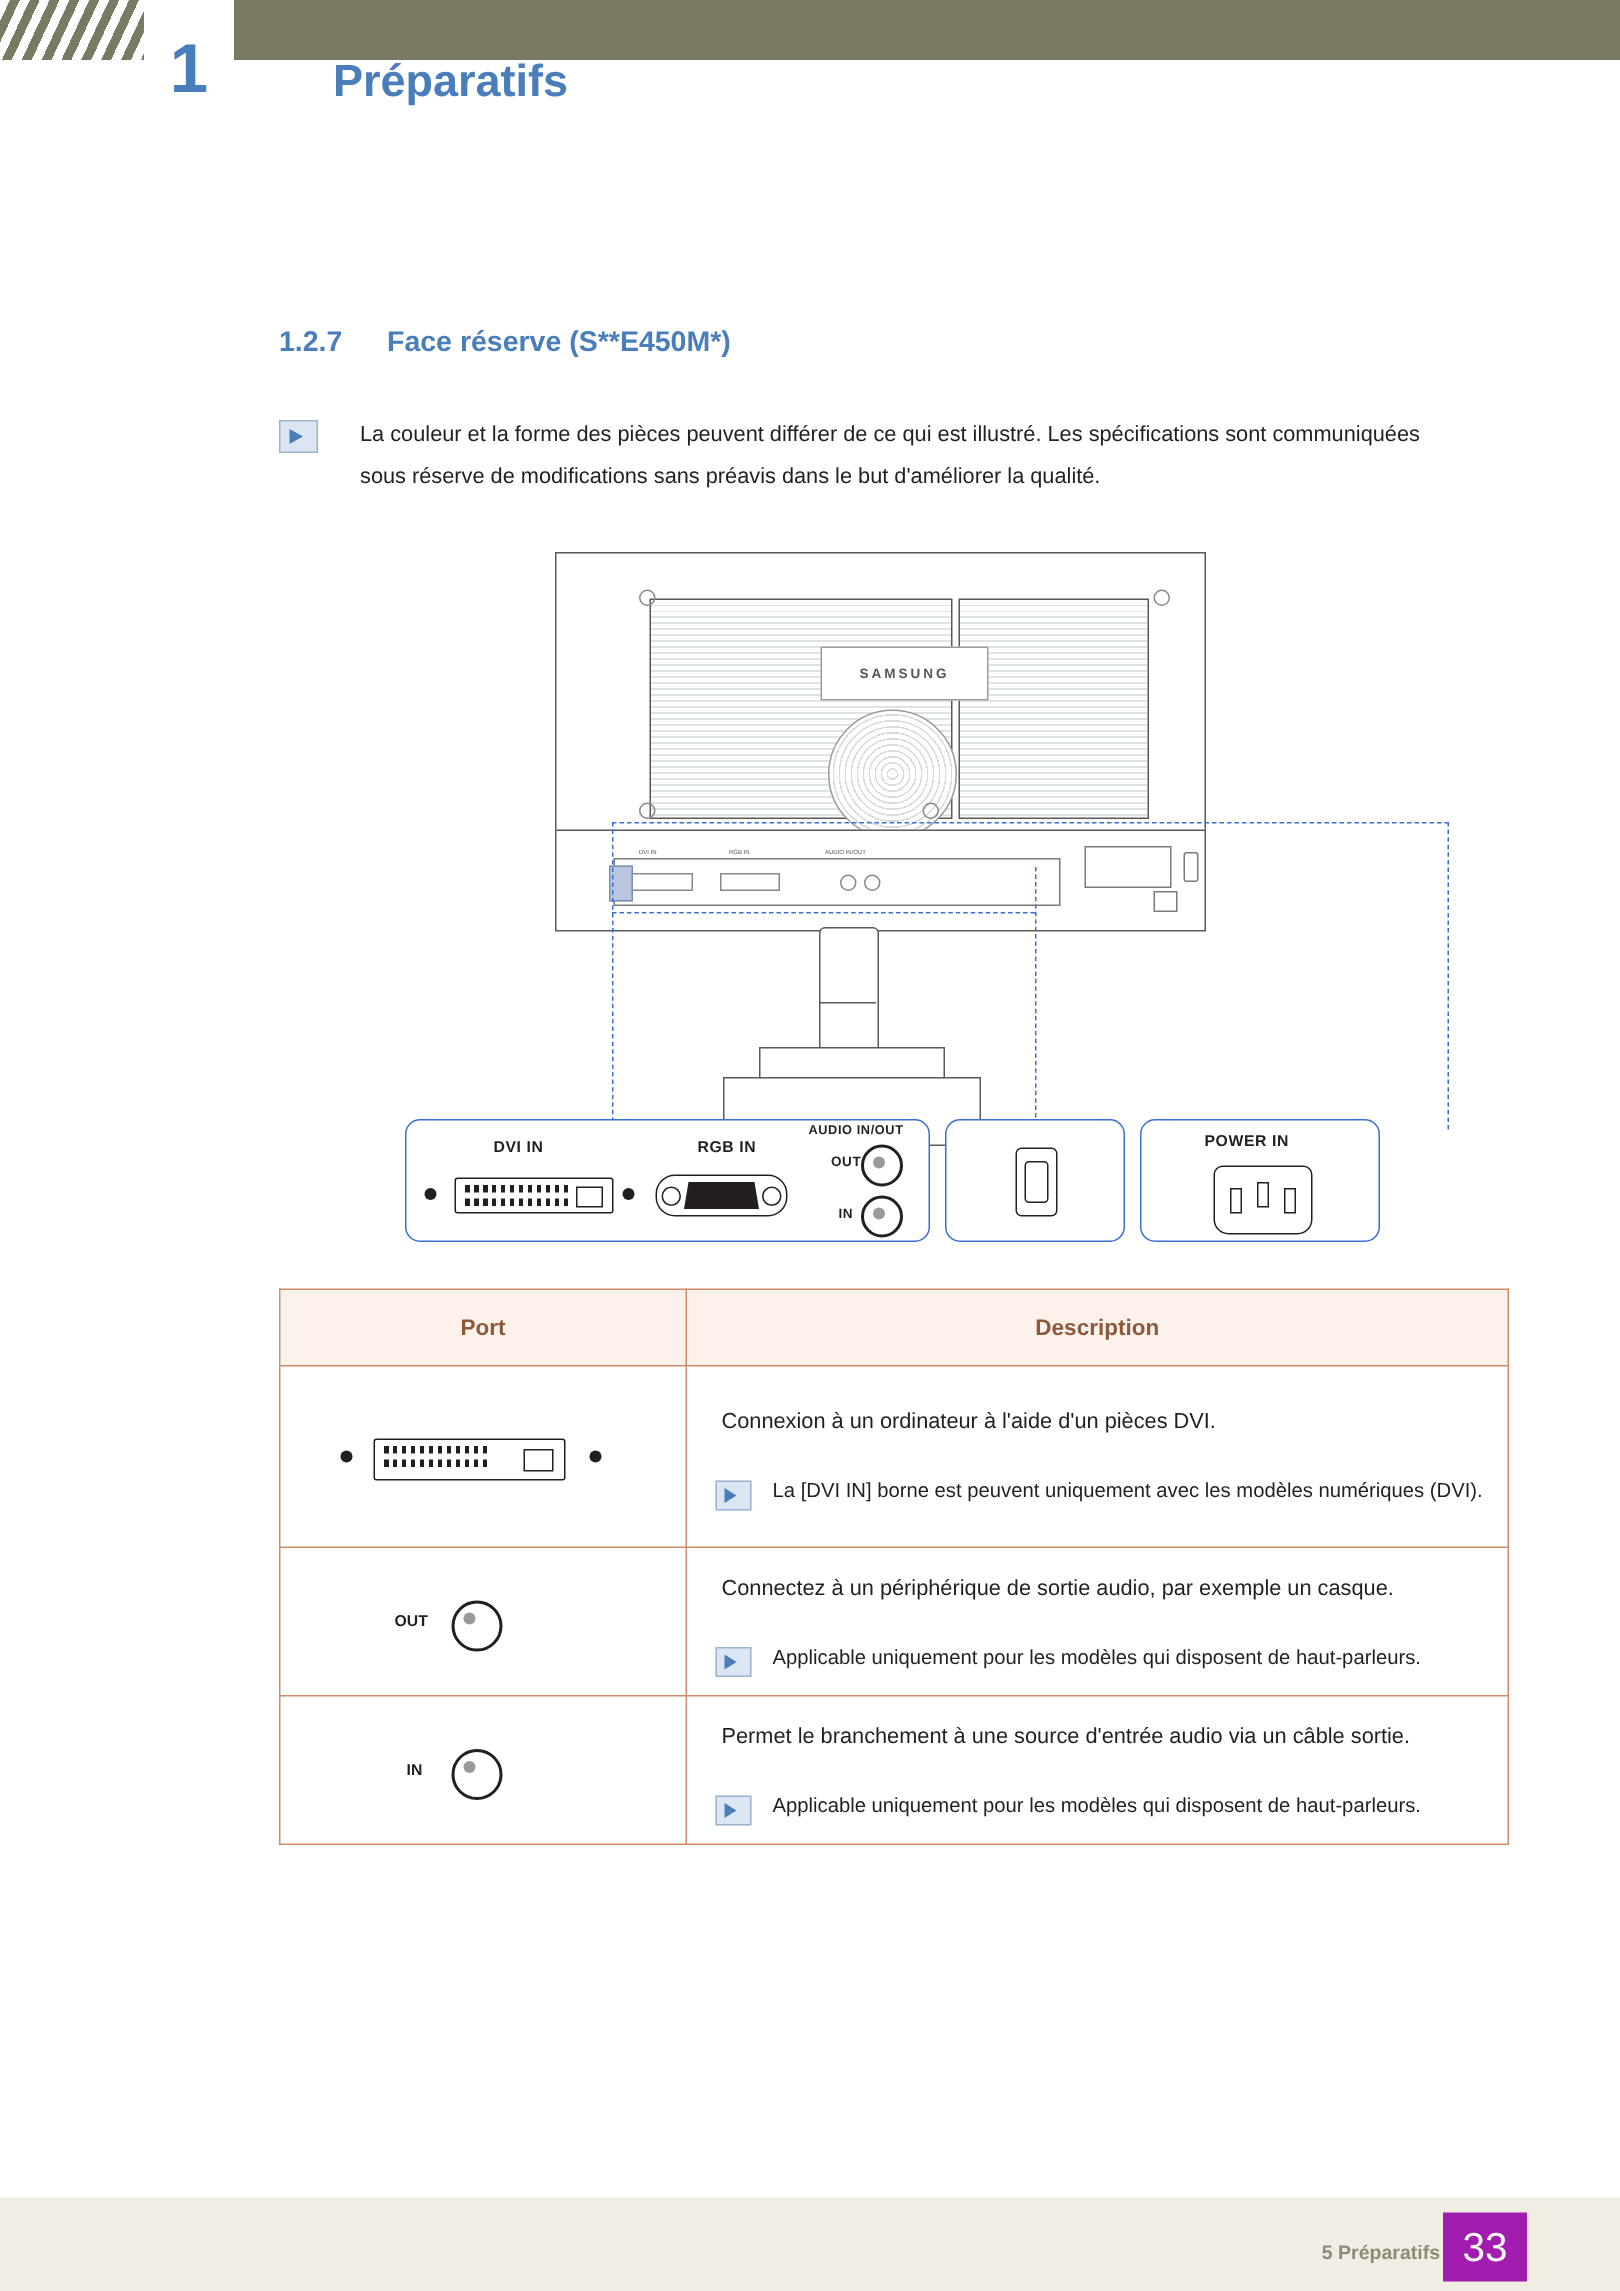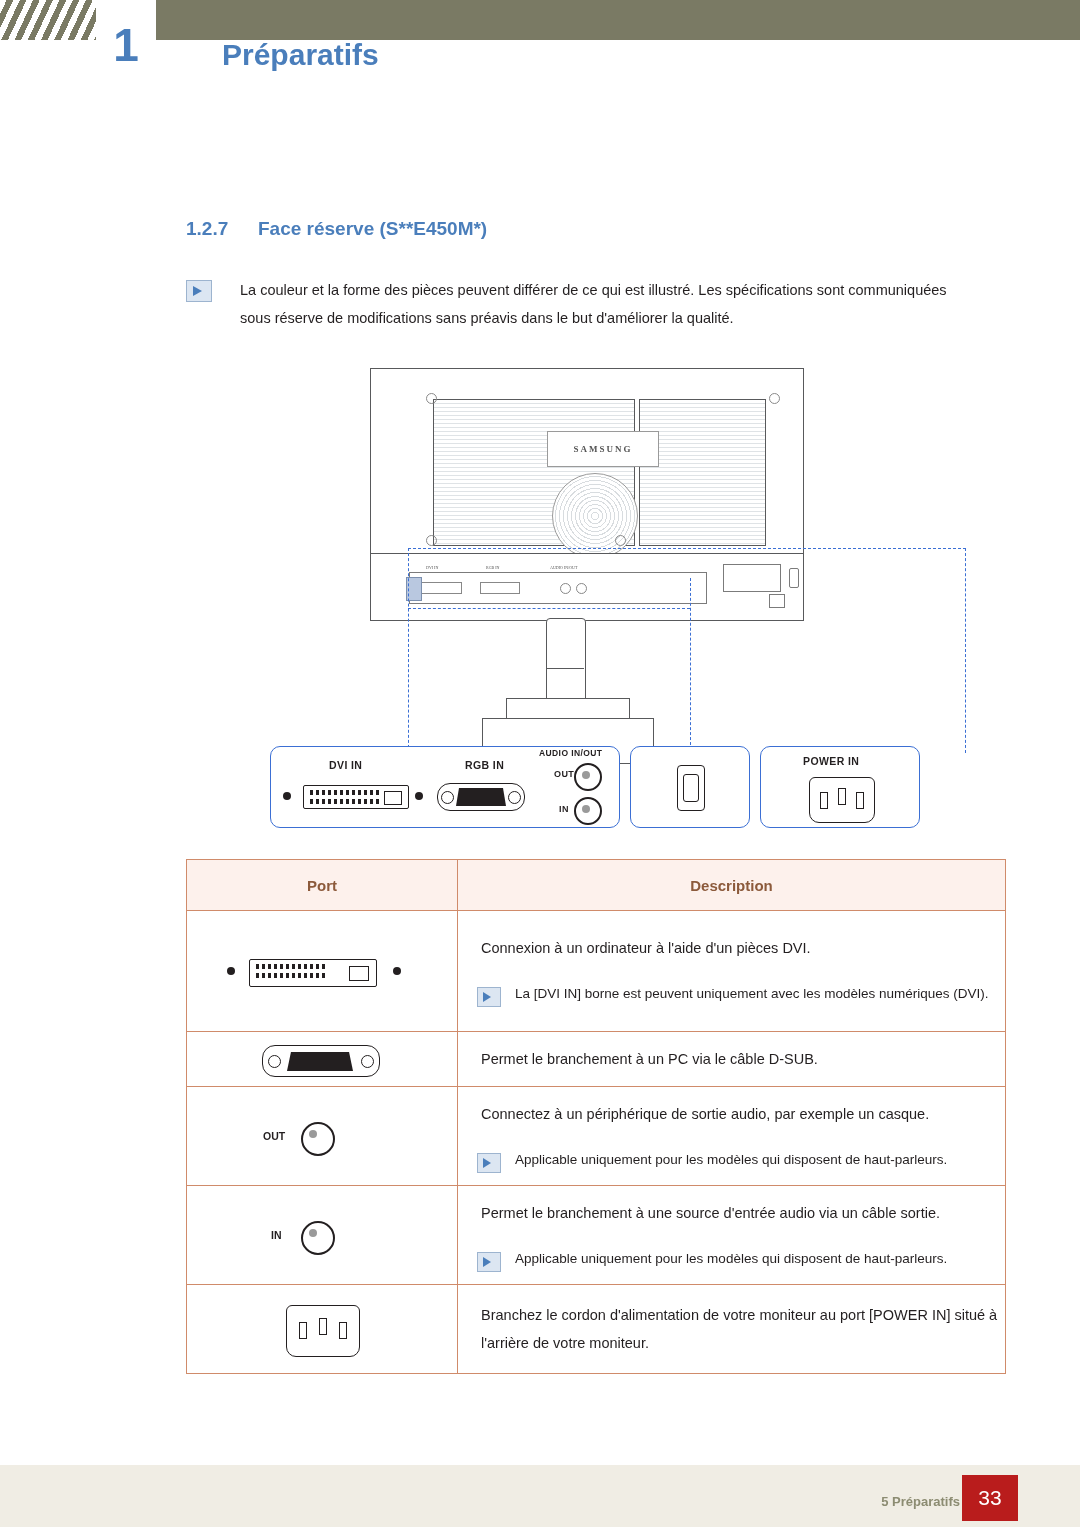--- a/index.html
+++ b/index.html
@@ -23,21 +23,21 @@
 
   
   .note{position:absolute;left:186px;top:276px;width:770px;}
   .note-icon{position:absolute;left:0;top:4px;width:26px;height:22px;
     background:#dce6f2;border:1px solid #9db4cf;box-sizing:border-box;}
   .note-icon:after{content:"";position:absolute;left:6px;top:5px;width:0;height:0;
     border-left:9px solid #4a7ebb;border-top:5px solid transparent;border-bottom:5px solid transparent;}
   .note-text{margin-left:54px;font-size:14.5px;line-height:28px;color:#231f20;}
 
   
-  .mon-wrap{position:absolute;left:270px;top:368px;width:560px;height:324px;font-family:Liberation Serif, serif;}
+  .mon-wrap{position:absolute;left:270px;top:368px;width:560px;height:324px;}
   .mon-outer{position:absolute;left:100px;top:0;width:432px;height:250px;border:1.6px solid #58595b;background:#fff;}
   .mon-inner{position:absolute;left:62px;top:30px;width:200px;height:145px;border:1px solid #58595b;
     background:repeating-linear-gradient(to bottom,#ffffff 0 3px,#dfe3e6 3px 4px);}
   .mon-inner2{position:absolute;left:268px;top:30px;width:125px;height:145px;border:1px solid #58595b;
     background:repeating-linear-gradient(to bottom,#ffffff 0 3px,#dfe3e6 3px 4px);}
   .brand-plate{position:absolute;left:176px;top:62px;width:110px;height:34px;background:#ffffff;border:1px solid #9a9a9a;}
   .brand-plate span{display:block;text-align:center;line-height:34px;font-size:9px;letter-spacing:2px;font-weight:bold;color:#555;}
   .hinge-circ{position:absolute;left:181px;top:104px;width:84px;height:84px;border-radius:50%;
     background:repeating-radial-gradient(circle,#ffffff 0 3px,#d8dcdf 3px 4px);border:1px solid #9a9a9a;}
   .scr-dot{position:absolute;width:9px;height:9px;border:1px solid #8a8a8a;border-radius:50%;}
@@ -87,22 +87,22 @@
   .desc{font-size:14.5px;line-height:28px;color:#231f20;padding:12px 0 12px 22px;}
   .sub-note{position:relative;padding-left:56px;margin-top:8px;}
   .sub-note .ni{position:absolute;left:18px;top:5px;width:24px;height:20px;background:#dce6f2;border:1px solid #9db4cf;box-sizing:border-box;}
   .sub-note .ni:after{content:"";position:absolute;left:5px;top:4px;width:0;height:0;
     border-left:8px solid #4a7ebb;border-top:5px solid transparent;border-bottom:5px solid transparent;}
   .sub-note span{font-size:13.5px;line-height:24px;}
 
   
   .footer-bar{position:absolute;left:0;bottom:0;width:1080px;height:62px;background:#f0ede4;}
   .foot-txt{position:absolute;right:120px;bottom:18px;font-size:13px;font-weight:bold;color:#8c8c72;}
-  .foot-num{position:absolute;right:62px;bottom:6px;width:56px;height:46px;background:#b91c1c;color:#fff;
-    font-size:21px;text-align:center;line-height:46px;}
+  .foot-num{position:absolute;right:62px;bottom:6px;width:56px;height:46px;background:#a21caf;color:#fff;
+    font-size:27px;text-align:center;line-height:46px;}
 
   .mini-port-dvi{position:relative;width:190px;height:34px;}
 </style>
 </head>
 <body>
 
 <div class="header"></div>
 <div class="hatch"></div>
 <div class="chap-num-box"></div>
 <div class="chap-num">1</div>
@@ -214,36 +214,20 @@
       <td>
         <div class="desc">Connexion à un ordinateur à l'aide d'un pièces DVI.</div>
         <div class="sub-note">
           <span class="ni"></span>
           <span>La [DVI IN] borne est peuvent uniquement avec les modèles numériques (DVI).</span>
         </div>
         <div style="height:14px;"></div>
       </td>
     </tr>
 
-    <tr>
-      <td>
-        <div class="pcell" style="height:52px;">
-          <div style="position:relative;width:120px;height:34px;">
-            <div class="vga-port" style="left:0;top:3px;width:116px;height:30px;">
-              <span class="vga-inner" style="left:24px;top:6px;width:66px;height:19px;"></span>
-              <span class="vga-ear" style="left:5px;top:9px;"></span>
-              <span class="vga-ear" style="right:5px;top:9px;"></span>
-            </div>
-          </div>
-        </div>
-      </td>
-      <td>
-        <div class="desc">Permet le branchement à un PC via le câble D-SUB.</div>
-      </td>
-    </tr>
 
     <tr>
       <td>
         <div class="pcell" style="height:94px;">
           <div style="position:relative;width:130px;height:36px;">
             <span style="position:absolute;left:6px;top:12px;font-size:10.5px;font-weight:bold;">OUT</span>
             <div class="jack" style="left:44px;top:4px;width:30px;height:30px;"></div>
           </div>
         </div>
       </td>
@@ -270,34 +254,18 @@
         <div class="desc">Permet le branchement à une source d'entrée audio via un câble sortie.</div>
         <div class="sub-note">
           <span class="ni"></span>
           <span>Applicable uniquement pour les modèles qui disposent de haut-parleurs.</span>
         </div>
         <div style="height:12px;"></div>
       </td>
     </tr>
 
 
-    <tr>
-      <td>
-        <div class="pcell" style="height:86px;">
-          <div style="position:relative;width:80px;height:56px;">
-            <div class="ac-port" style="left:4px;top:4px;width:72px;height:50px;">
-              <span class="ac-pin" style="left:12px;top:16px;"></span>
-              <span class="ac-pin" style="left:32px;top:12px;"></span>
-              <span class="ac-pin" style="left:52px;top:16px;"></span>
-            </div>
-          </div>
-        </div>
-      </td>
-      <td>
-        <div class="desc">Branchez le cordon d'alimentation de votre moniteur au port [POWER IN] situé à l'arrière de votre moniteur.</div>
-      </td>
-    </tr>
   </tbody>
 </table>
 
 <div class="footer-bar"></div>
 <div class="foot-txt">5 Préparatifs</div>
 <div class="foot-num">33</div>
 
 </body></html>

